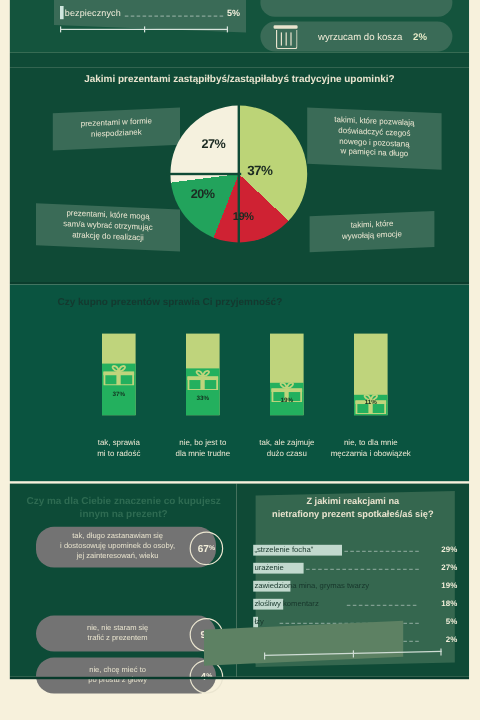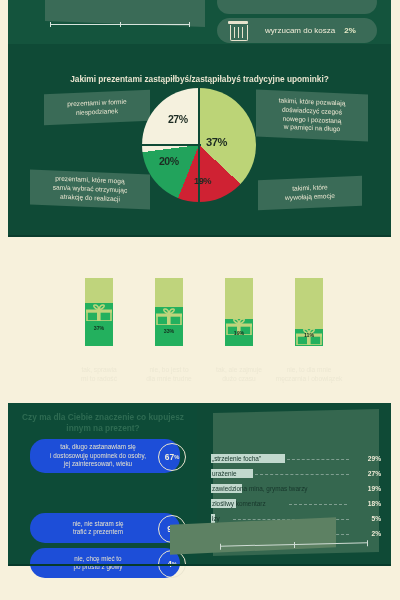--- a/index.html
+++ b/index.html
@@ -42,21 +42,21 @@
   .trash-icon{width:22px;height:20px;margin-left:10px;position:relative;flex:none;}
   .trash-lid{position:absolute;left:1px;top:0;width:20px;height:3px;background:#e8e3cd;border-radius:1px;}
   .trash-body{position:absolute;left:3px;top:4px;width:16px;height:15px;border:1.6px solid #e8e3cd;border-top:none;border-radius:0 0 2px 2px;}
   .trash-line{position:absolute;top:6px;width:1.4px;height:11px;background:#e8e3cd;}
   .trash-text{font-size:8px;color:#f1ecd8;margin-left:16px;}
   .trash-val{font-size:8px;font-weight:bold;color:#e7ebc8;margin-left:9px;}
 
   
   .sec-pie{position:absolute;left:8px;top:56px;width:383px;height:179px;background:#0f4a36;}
   .sec-title{font-size:8.3px;font-weight:bold;color:#e9e4cf;text-align:center;}
-  .pie-title{position:absolute;left:0;top:18px;width:383px;}
+  .pie-title{position:absolute;left:0;top:4px;width:383px;}
   .pie-wrap{position:absolute;left:134px;top:32px;width:114px;height:114px;}
   .pie{
     position:absolute;inset:0;border-radius:50%;
     background:
       conic-gradient(
         #bcd477 0deg 133.2deg,
         #cf2233 133.2deg 201.6deg,
         #22a35c 201.6deg 262.8deg,
         #f5f1de 262.8deg 360deg
       );
@@ -83,21 +83,21 @@
   .gbar .tube{position:absolute;left:0;top:0;width:28px;height:68px;background:#bfd47c;}
   .gbar .fill{position:absolute;left:0;width:28px;background:#23b05e;}
   .gbar .pct{position:absolute;width:28px;text-align:center;font-size:7.5px;font-weight:bold;color:#13301f;}
   .gbar .pct span{font-size:.7em;}
   .gbox{position:absolute;width:26px;height:17px;left:1px;}
   .gift-lbl{position:absolute;width:74px;text-align:center;font-size:6.6px;line-height:1.35;color:#ece7d2;}
 
   
   .sec-bl{position:absolute;left:8px;top:403px;width:189px;height:161px;background:#0d4b37;}
   .bl-title{position:absolute;left:10px;top:9px;width:170px;text-align:center;font-size:8.3px;font-weight:bold;color:#2e6b52;line-height:1.35;}
-  .pill{position:absolute;left:22px;width:150px;height:30px;background:#1d4ed8;border-radius:15px;}
+  .pill{position:absolute;left:22px;width:150px;height:30px;background:#737373;border-radius:15px;}
   .pill-text{position:absolute;left:10px;top:0;width:116px;height:30px;display:flex;align-items:center;justify-content:center;text-align:center;font-size:6.3px;line-height:1.35;color:#e7e2cd;}
   .circ{position:absolute;right:-6px;top:2px;width:26px;height:26px;border-radius:50%;border:1.6px solid #eae5d0;display:flex;align-items:center;justify-content:center;color:#f2eeda;font-size:8.4px;font-weight:bold;}
   .circ span{font-size:.68em;}
 
   
   .sec-br{position:absolute;left:197px;top:403px;width:194px;height:161px;background:#0f4a36;}
   .br-card{position:absolute;left:16px;top:8px;width:166px;height:143px;background:#35674f;transform:skewY(-1.3deg);}
   .br-title{position:absolute;left:8px;top:10px;width:178px;text-align:center;font-size:7.7px;font-weight:bold;color:#e8e3ce;line-height:1.4;}
   .hbar{position:absolute;left:14px;width:170px;height:11px;display:flex;align-items:center;}
   .hbar .seg{height:9px;background:#c2d9ce;}
@@ -117,20 +117,26 @@
 </style>
 </head>
 <body>
 
 <div class="page">
 
   <div class="band-top"></div>
   <div class="band-top-lower"></div>
 
   <div class="slider-card"></div>
+  <div class="slider-row">
+    <span class="slider-hl"></span>
+    <span class="slider-label">bezpiecznych</span>
+    <span class="slider-dashes"></span>
+    <span class="slider-val">5%</span>
+  </div>
   <div class="slider-track">
     <div class="line"></div>
     <div class="tick" style="left:0"></div>
     <div class="tick" style="left:70px"></div>
     <div class="tick" style="left:139px"></div>
   </div>
 
   <div class="trash-pill-top"></div>
   <div class="trash-pill">
     <div class="trash-icon">
@@ -174,20 +180,23 @@
       <div class="pie-gap" style="left:-3px;top:56px;width:62px;height:2px;"></div>
       <div class="pie-num n37"><span>37</span><span>%</span></div>
       <div class="pie-num n19"><span>19</span><span>%</span></div>
       <div class="pie-num n17"><span>20</span><span>%</span></div>
       <div class="pie-num n27"><span>27</span><span>%</span></div>
     </div>
   </div>
 
   <div class="divider2"></div>
 
+  <div class="sec-gift">
+    <div class="sec-title-dark gift-title">Czy kupno prezentów sprawia Ci przyjemność?</div>
+  </div>
 
   <div>
     <div class="gbar" style="left:85px;top:278px;">
       <div class="tube"></div>
       <div class="fill" style="top:25px;height:43px;"></div>
       <svg class="gbox" style="top:26px" viewBox="0 0 26 17">
         <rect x="1" y="7" width="24" height="10" fill="none" stroke="#bfd47c" stroke-width="1.6"></rect>
         <rect x="0" y="5.5" width="26" height="3.2" fill="#bfd47c"></rect>
         <rect x="11" y="7" width="3.6" height="10" fill="#bfd47c"></rect>
         <path d="M13 5.5 C9 5.5 6 1 9 1 C11.5 1 12.6 3.6 13 5.5 C13.4 3.6 14.5 1 17 1 C20 1 17 5.5 13 5.5 Z" fill="none" stroke="#bfd47c" stroke-width="1.5"></path>
@@ -267,20 +276,22 @@
 po prostu z głowy</div>
       <div class="circ">
           <span style="font-size:1em">4</span>
           <span>%</span>
         </div>
     </div>
   </div>
 
   <div class="sec-br">
     <div class="br-card"></div>
+    <div class="br-title" style="white-space:pre-line">Z jakimi reakcjami na
+nietrafiony prezent spotkałeś/aś się?</div>
 
     <div class="hbar" style="top:50px">
       <div class="seg" style="width:74px"></div>
       <div class="txt">„strzelenie focha”</div>
       <div class="dash" style="left:76px;width:62px;"></div>
       <div class="val">29%</div>
     </div>
     <div class="hbar" style="top:65px">
       <div class="seg" style="width:42px"></div>
       <div class="txt">urażenie</div>

